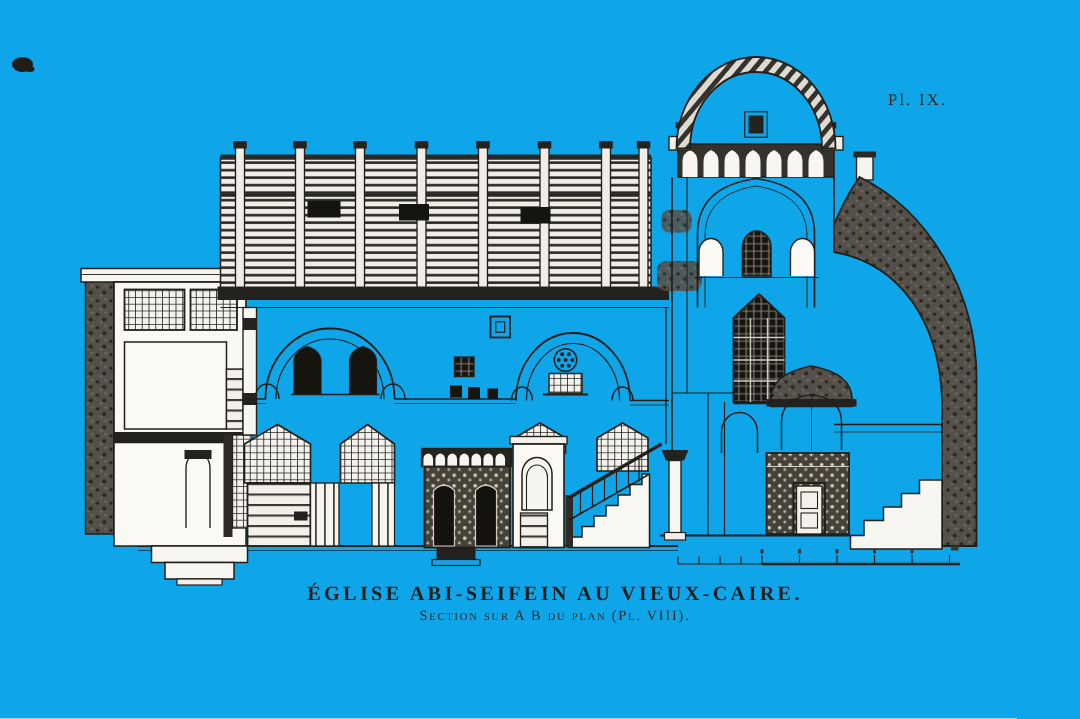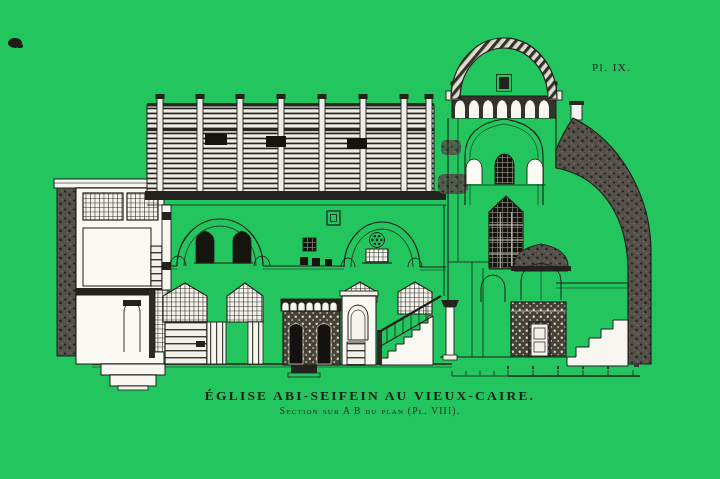--- a/index.html
+++ b/index.html
@@ -1,16 +1,16 @@
 <!DOCTYPE html>
 <html><head>
 <meta charset="utf-8">
 <style>
   html,body{margin:0;padding:0;background:#ffffff;}
-  .page{position:relative;width:720px;height:479px;background:#22c55e;overflow:hidden;
+  .page{position:relative;width:720px;height:479px;background:#0ea5e9;overflow:hidden;
         font-family:"Liberation Serif","DejaVu Serif",serif;color:#221f1b;}
   .plate-label{position:absolute;left:592px;top:61px;font-size:11px;letter-spacing:1.5px;
         color:#2a2824;white-space:nowrap;}
   .caption{position:absolute;left:0;right:0;top:388px;text-align:center;transform:translateX(10px);}
   .caption-title{font-size:13.5px;letter-spacing:2.2px;font-weight:bold;color:#1f1d19;}
   .caption-subtitle{font-size:9.5px;letter-spacing:1.2px;margin-top:2px;font-variant:small-caps;color:#2a2824;}
   svg.drawing{position:absolute;left:0;top:0;}
 </style>
 </head>
 <body>

